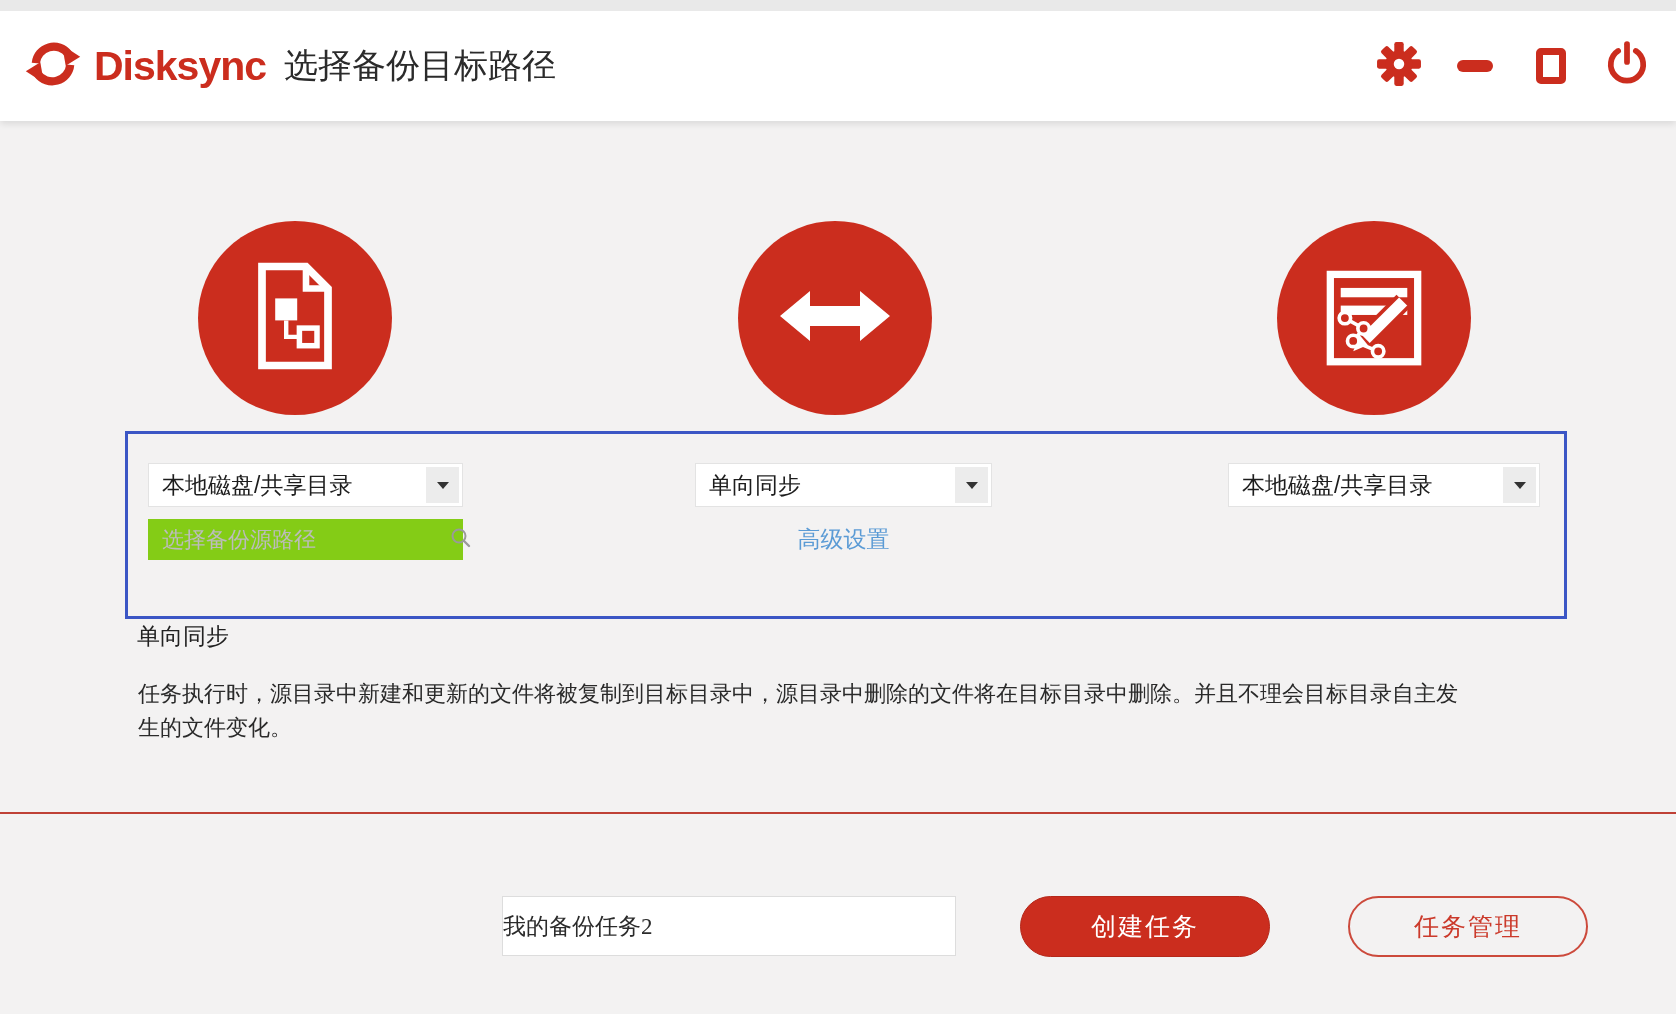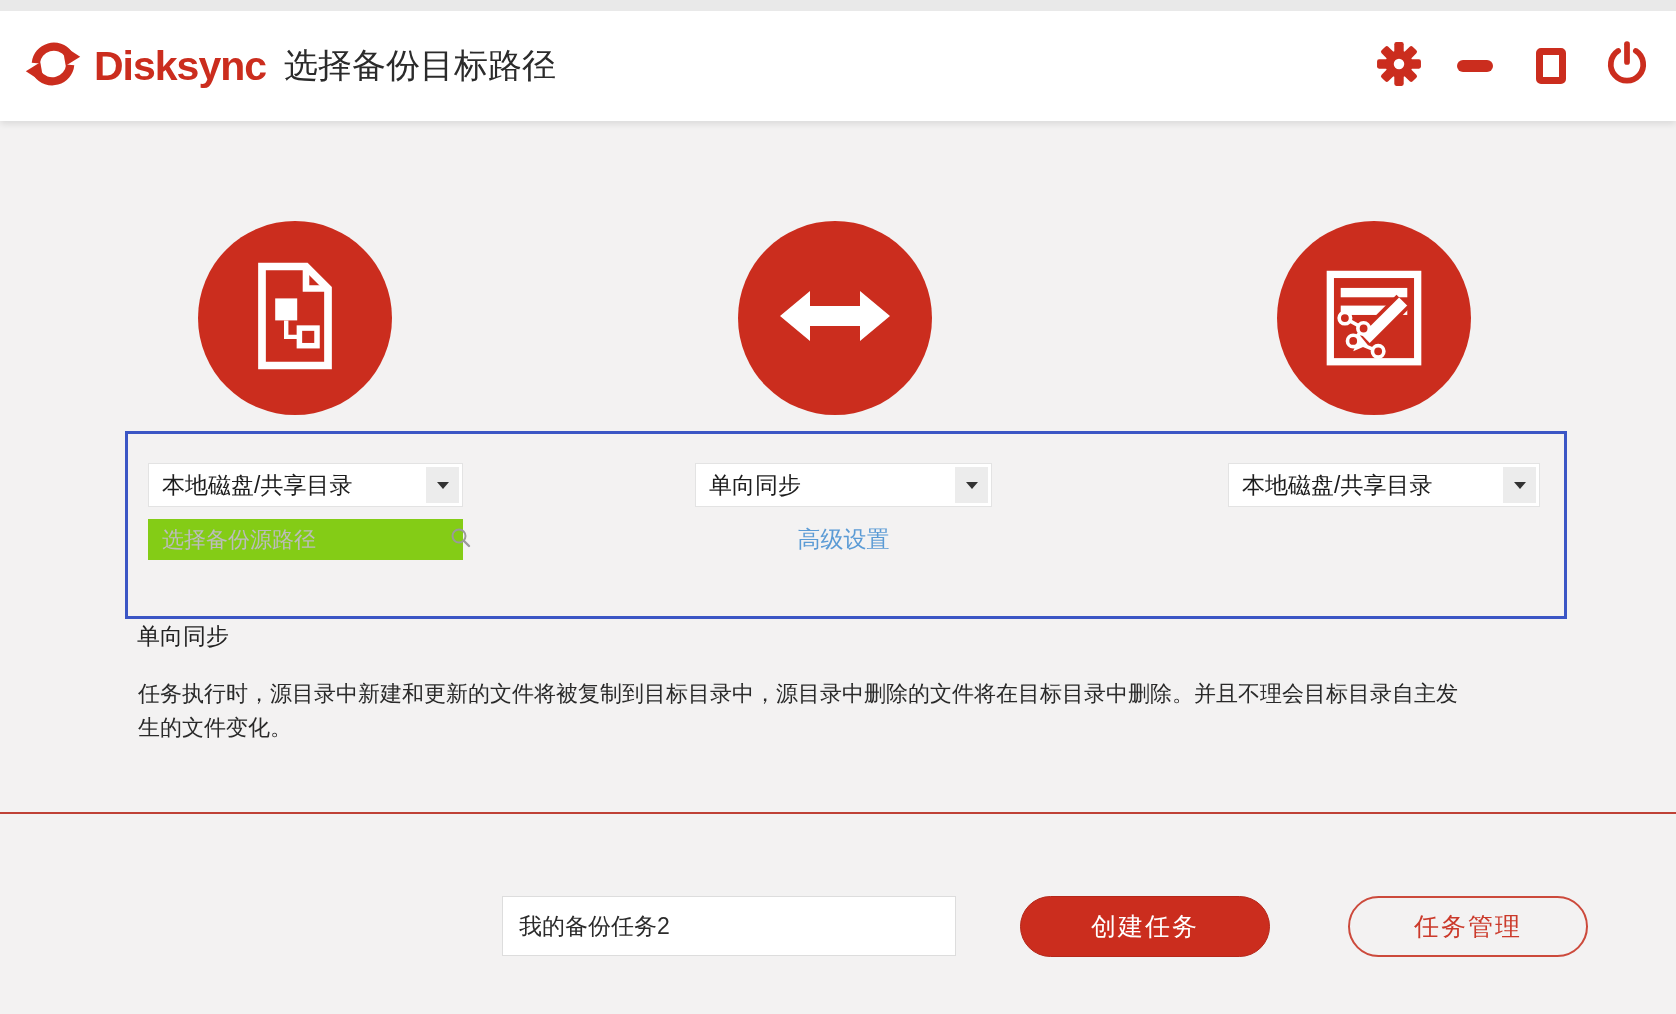--- a/index.html
+++ b/index.html
@@ -45,22 +45,22 @@
             font-size:23px;color:#5b9bd5;cursor:pointer;}
 
   
   .mode-label{position:absolute;left:137px;top:610px;font-size:23px;color:#222;}
   .mode-desc{position:absolute;left:138px;top:666px;width:1320px;font-size:22px;line-height:34px;color:#2a2a2a;}
 
   .divider{position:absolute;left:0;top:801px;width:100%;height:2px;background:#bf4136;}
 
   
   .task-input{position:absolute;left:502px;top:885px;width:454px;height:60px;box-sizing:border-box;
-              border:1px solid #ddd;background:#fff;font-size:23px;color:#2b2b2b;padding:0 16px;
-              outline:none;font-family:Liberation Sans, sans-serif;}
+              border:1px solid #ddd;background:#fff;font-size:23px;color:#2b2b2b;padding:0 0;
+              outline:none;font-family:Liberation Serif, serif;}
   .btn{position:absolute;top:885px;height:61px;border-radius:31px;font-size:25px;display:flex;
        align-items:center;justify-content:center;cursor:pointer;box-sizing:border-box;letter-spacing:2px;}
   .btn-create{left:1020px;width:250px;background:#cb2d1e;color:#ffffff;border:1px solid #b5281a;}
   .btn-manage{left:1348px;width:240px;background:transparent;color:#cb3a2b;border:2px solid #cc4a3c;}
 </style>
 </head>
 <body>
 
 <div class="window">
 

